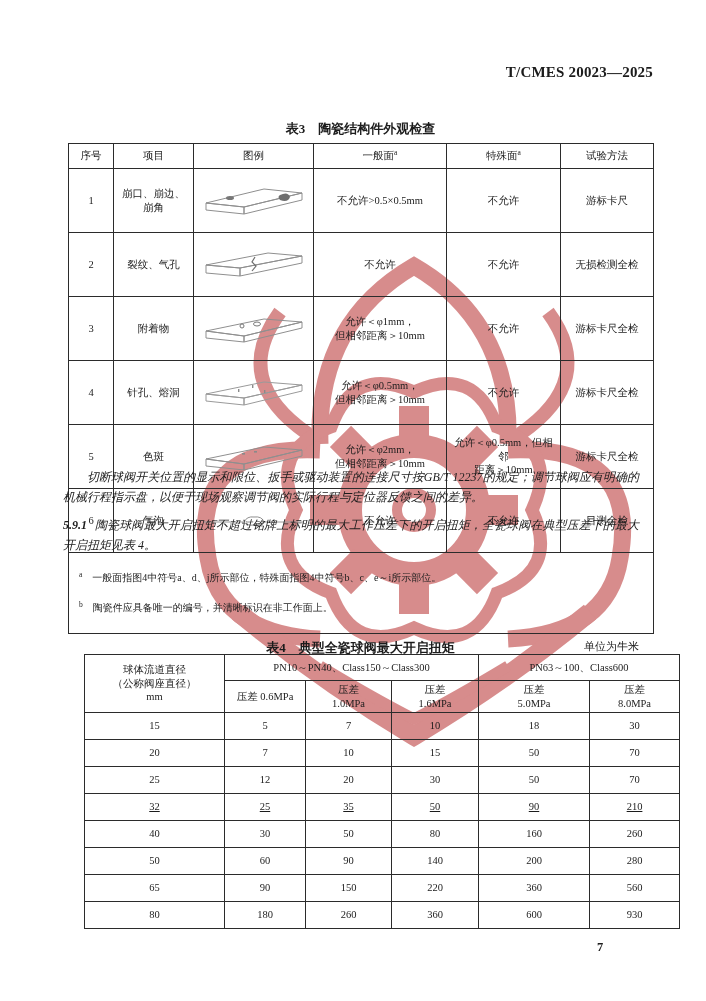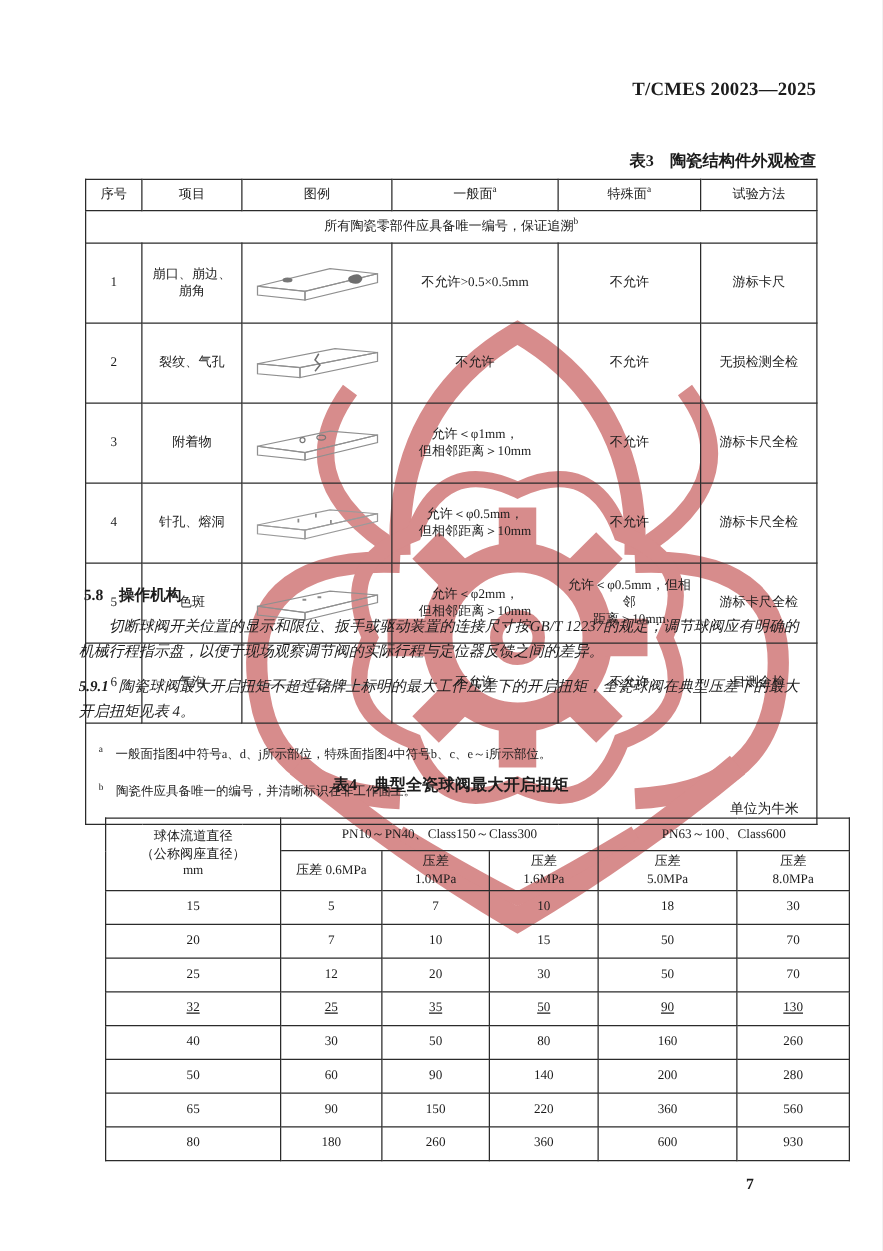--- a/index.html
+++ b/index.html
@@ -7,22 +7,22 @@
     position:relative;width:706px;height:1001px;background:#ffffff;
     font-family:"Liberation Serif","DejaVu Serif",serif;color:#1c1c1c;
     overflow:hidden;margin:0 auto;
   }
   .content{position:relative;z-index:1;}
   
   .std-code{position:absolute;top:64px;left:63px;width:590px;text-align:right;
     font-weight:bold;font-size:15px;letter-spacing:.2px;}
   
   .tbl-title{position:absolute;font-weight:bold;font-size:13px;text-align:center;}
-  #t3-title{top:120px;left:68px;width:585px;text-align:right;}
-  #t4-title{top:619px;left:63px;width:595px;text-align:center;}
+  #t3-title{top:120px;left:68px;width:585px;}
+  #t4-title{top:639px;left:63px;width:595px;text-align:center;}
   .unit-note{position:absolute;top:639px;left:46px;width:593px;text-align:right;font-size:11px;}
   
   table{border-collapse:collapse;table-layout:fixed;background:transparent;}
   td,th{border:1px solid #2b2b2b;font-weight:normal;text-align:center;vertical-align:middle;
     font-size:10.5px;line-height:13.5px;padding:1px 2px;white-space:pre-line;background:transparent;}
   #table3{position:absolute;top:143px;left:68px;width:585px;}
   #table4{position:absolute;top:654px;left:63px;width:595px;margin-left:21px;}
   #table3 .fig-cell{padding:2px 4px;}
   #table3 .foot-cell{text-align:left;font-size:10px;line-height:15px;padding:2px 6px 3px 10px;}
   sup{font-size:7.5px;line-height:0;}
@@ -93,23 +93,20 @@
       </colgroup>
       <tbody>
           <tr style="height:25px">
         <th>序号</th>
         <th>项目</th>
         <th>图例</th>
         <th><span>一般面</span><sup>a</sup></th>
         <th><span>特殊面</span><sup>a</sup></th>
         <th>试验方法</th>
       </tr>
-      <tr style="height:26px">
-        <td colspan="6"><span>所有陶瓷零部件应具备唯一编号，保证追溯</span><sup>b</sup></td>
-      </tr>
 
       <tr style="height:39px">
         <td>1</td>
         <td>崩口、崩边、
 崩角</td>
         <td class="fig-cell">
           <svg class="figsvg" width="104" height="32" viewBox="0 0 104 32">
             <g stroke="#8f8f8f" fill="none" stroke-width="1">
               <polygon points="4,18 62,4 100,8 42,22"></polygon>
               <polygon points="4,18 42,22 42,29 4,25"></polygon>
@@ -224,21 +221,20 @@
       <tr style="height:35px">
         <td colspan="6" class="foot-cell">
           <div><sup>a</sup>　<span>一般面指图4中符号a、d、j所示部位，特殊面指图4中符号b、c、e～i所示部位。</span></div>
           <div><sup>b</sup>　<span>陶瓷件应具备唯一的编号，并清晰标识在非工作面上。</span></div>
         </td>
       </tr>
     </tbody>
       </table>
 
     <div class="sections">
-      <div class="sec-head">5.8　操作机构</div>
       <p class="sec-p indent">切断球阀开关位置的显示和限位、扳手或驱动装置的连接尺寸按GB/T 12237的规定；调节球阀应有明确的机械行程指示盘，以便于现场观察调节阀的实际行程与定位器反馈之间的差异。</p>
       <p class="sec-p" style="margin-bottom:2px"><span class="clause-num">5.9.1</span><span>陶瓷球阀最大开启扭矩不超过铭牌上标明的最大工作压差下的开启扭矩，全瓷球阀在典型压差下的最大开启扭矩见表 4。</span></p>
     </div>
 
     <div class="tbl-title" id="t4-title">表4　典型全瓷球阀最大开启扭矩</div>
     <div class="unit-note">单位为牛米</div>
 
     <table id="table4">
       <colgroup>
         <col style="width:140px">
@@ -292,21 +288,21 @@
             <td>30</td>
             <td>50</td>
             <td>70</td>
           </tr>
           <tr style="height: 27px; text-decoration: underline;">
             <td>32</td>
             <td>25</td>
             <td>35</td>
             <td>50</td>
             <td>90</td>
-            <td>130</td>
+            <td>210</td>
           </tr>
           <tr style="height: 27px;">
             <td>40</td>
             <td>30</td>
             <td>50</td>
             <td>80</td>
             <td>160</td>
             <td>260</td>
           </tr>
           <tr style="height: 27px;">

